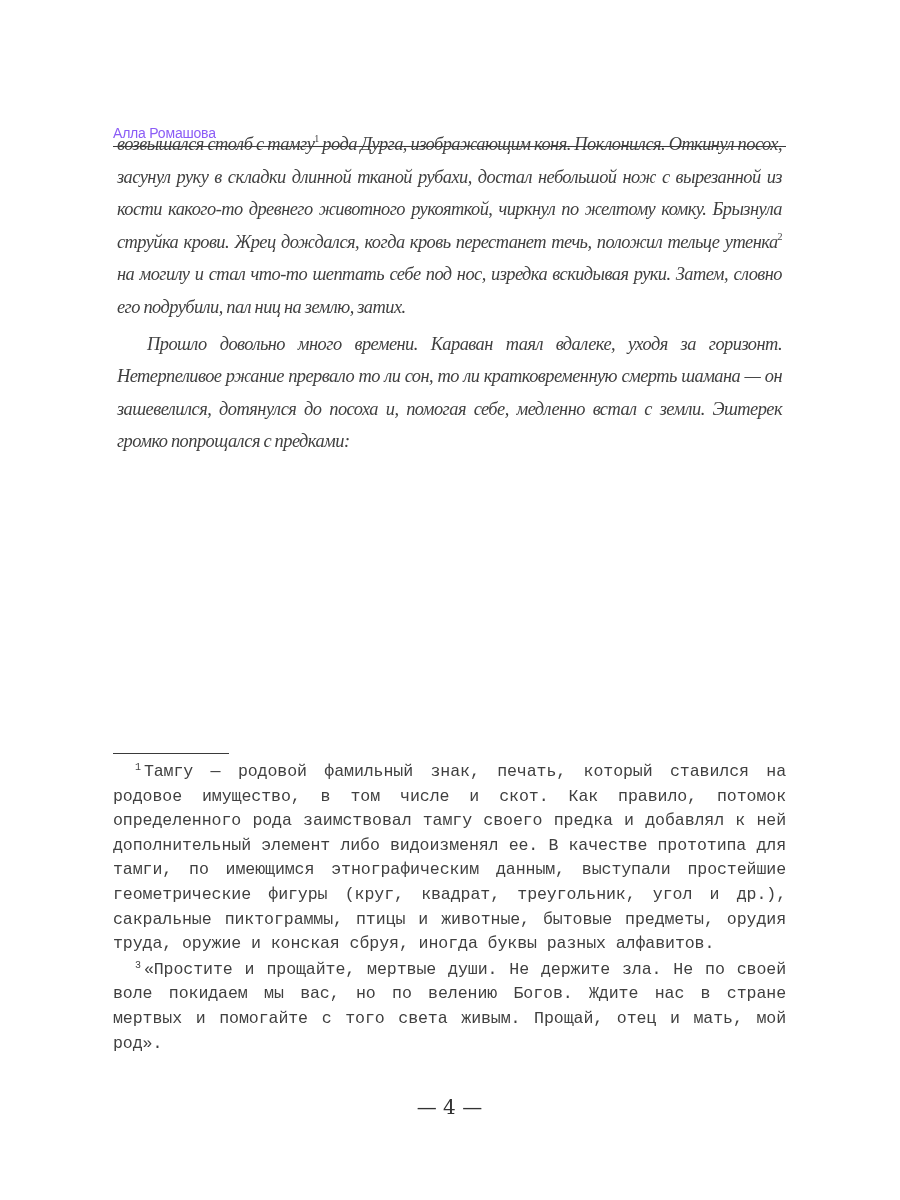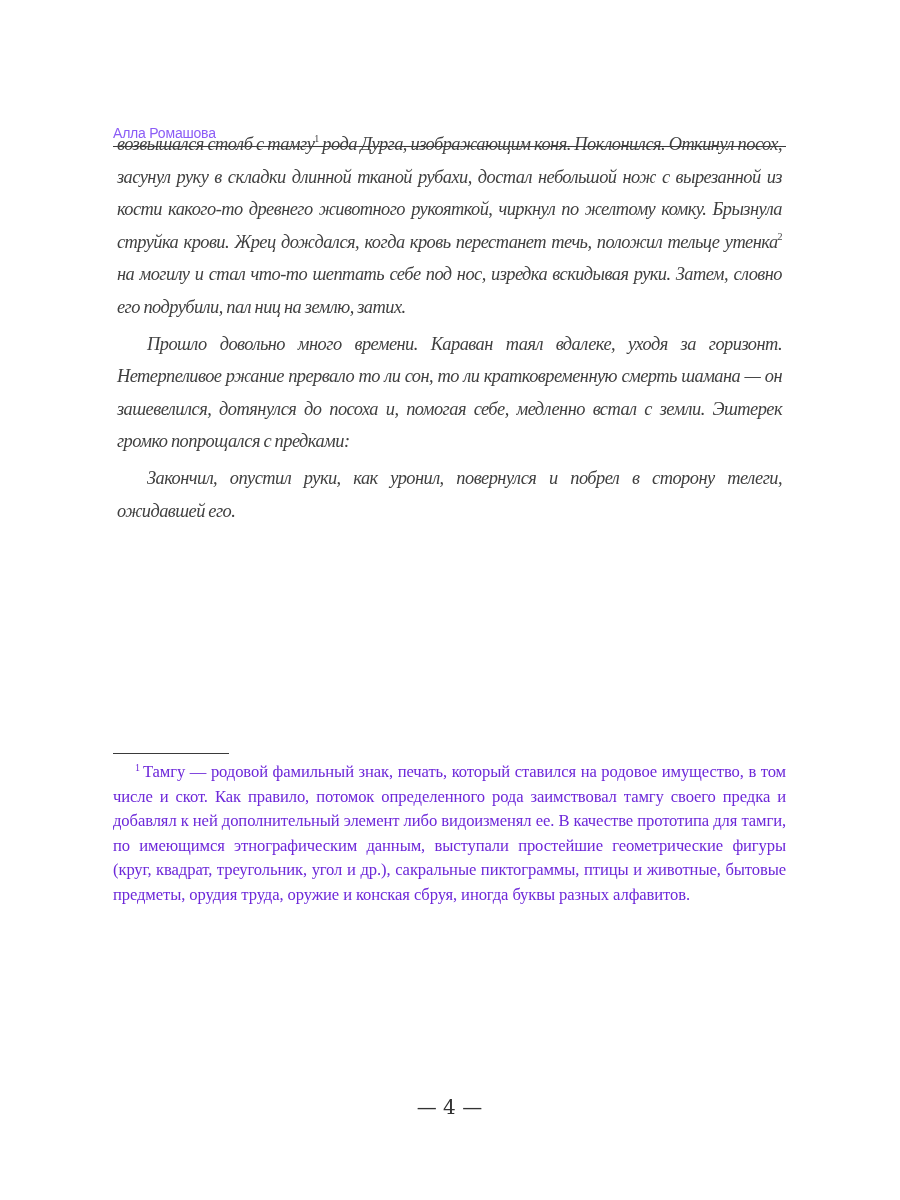--- a/index.html
+++ b/index.html
@@ -71,27 +71,27 @@
       border-top: 1.2px solid #3a3a3a;
     }
     .footnotes {
       position: absolute;
       top: 760px;
       left: 0;
       width: 673px;
     }
     .footnotes p {
       margin: 0 0 1px 0;
-      font-family: Liberation Serif, serif;
+      font-family: Liberation Mono, monospace;
       font-size: 16.6px;
       line-height: 24.6px;
       text-align: justify;
       text-indent: 22px;
       letter-spacing: -0.1px;
-      color: #6d28d9;
+      color: #404040;
     }
     .footnotes .fn-mark {
       font-size: 10px;
       vertical-align: 6px;
       line-height: 0;
       margin-right: 3px;
     }
     .folio {
       position: absolute;
       top: 1095px;
@@ -110,24 +110,24 @@
 <div class="page">
 
   <div class="running-head">Алла Ромашова</div>
 
   <div class="body-text">
     <p><span>возвышался столб с тамгу</span><sup class="fn">1</sup><span> рода Дурга, изображающим коня. Поклонился. Откинул посох, засунул руку в складки длинной тканой рубахи, достал небольшой нож с вырезанной из кости какого-то древнего животного рукояткой, чиркнул по желтому комку. Брызнула струйка крови. Жрец дождался, когда кровь перестанет течь, положил тельце утенка</span><sup class="fn">2</sup><span> на могилу и стал что-то шептать себе под нос, изредка вскидывая руки. Затем, словно его подрубили, пал ниц на землю, затих.</span></p>
 
     <p class="indent"><span>Прошло довольно много времени. Караван таял вдалеке, уходя за горизонт. Нетерпеливое ржание прервало то ли сон, то ли кратковременную смерть шамана — он зашевелился, дотянулся до посоха и, помогая себе, медленно встал с земли. Эштерек громко попрощался с предками:</span></p>
 
 
-    <p class="indent"><span>Закончил, опустил руки, как уронил, повернулся и побрел в сторону телеги, ожидавшей его.</span></p>
   </div>
 
   <div class="fn-rule"></div>
 
   <div class="footnotes">
     <p><span class="fn-mark">1</span><span>Тамгу — родовой фамильный знак, печать, который ставился на родовое имущество, в том числе и скот. Как правило, потомок определенного рода заимствовал тамгу своего предка и добавлял к ней дополнительный элемент либо видоизменял ее. В качестве прототипа для тамги, по имеющимся этнографическим данным, выступали простейшие геометрические фигуры (круг, квадрат, треугольник, угол и др.), сакральные пиктограммы, птицы и животные, бытовые предметы, орудия труда, оружие и конская сбруя, иногда буквы разных алфавитов.</span></p>
+    <p><span class="fn-mark">3</span><span>«Простите и прощайте, мертвые души. Не держите зла. Не по своей воле покидаем мы вас, но по велению Богов. Ждите нас в стране мертвых и помогайте с того света живым. Прощай, отец и мать, мой род».</span></p>
   </div>
 
   <div class="folio">— 4 —</div>
 
 </div>
 
 </body></html>

